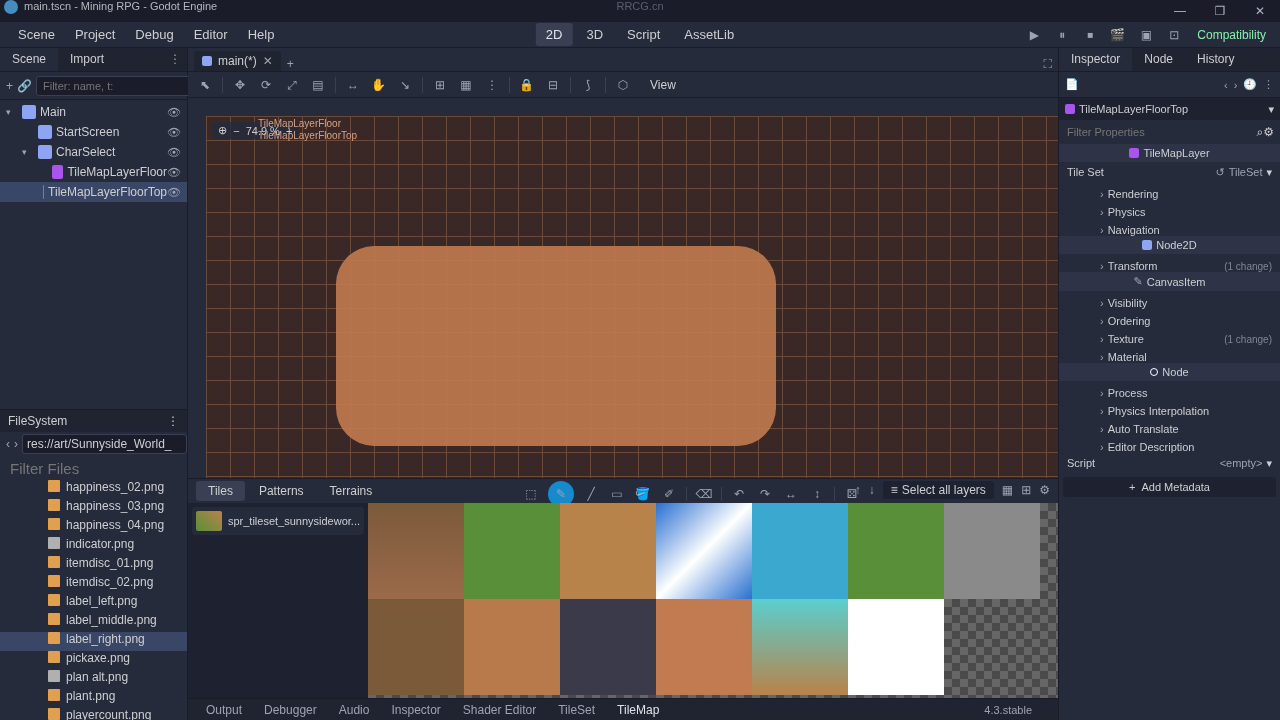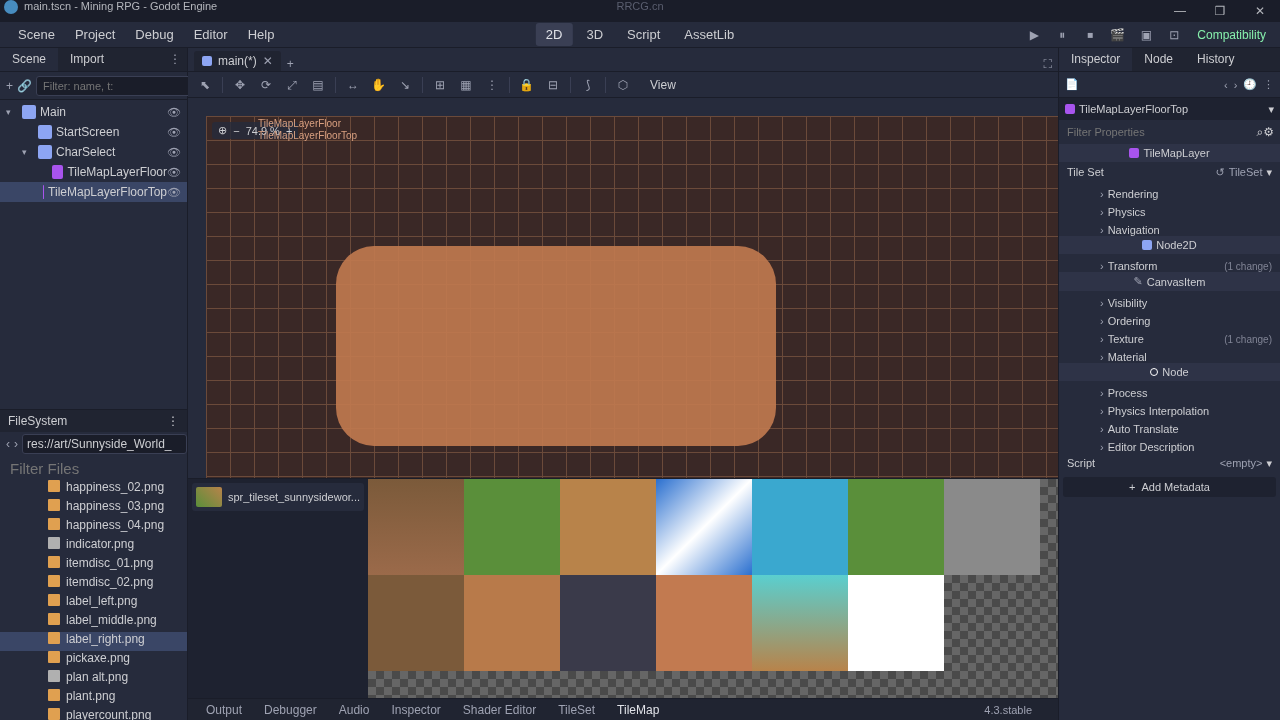--- a/index.html
+++ b/index.html
@@ -328,20 +328,25 @@
         <span>74.9 %</span>
         <span>+</span>
       </div>
       <div id="canvas-labels">
           <div class="canvas-label" style="top: 20px; left: 70px;">TileMapLayerFloor</div>
           <div class="canvas-label" style="top: 32px; left: 70px;">TileMapLayerFloorTop</div>
         </div>
     </div>
 
     <div class="bottom-panel">
+      <div class="tilemap-tabs" id="tm-tabs">
+          <div class="tm-tab active">Tiles</div>
+          <div class="tm-tab">Patterns</div>
+          <div class="tm-tab">Terrains</div>
+        </div>
       <div class="tilemap-tools">
         <div class="tool-btn">⬚</div>
         <div class="tool-btn active">✎</div>
         <div class="tool-btn">╱</div>
         <div class="tool-btn">▭</div>
         <div class="tool-btn">🪣</div>
         <div class="tool-btn">✐</div>
         <div class="sep"></div>
         <div class="tool-btn">⌫</div>
         <div class="sep"></div>

